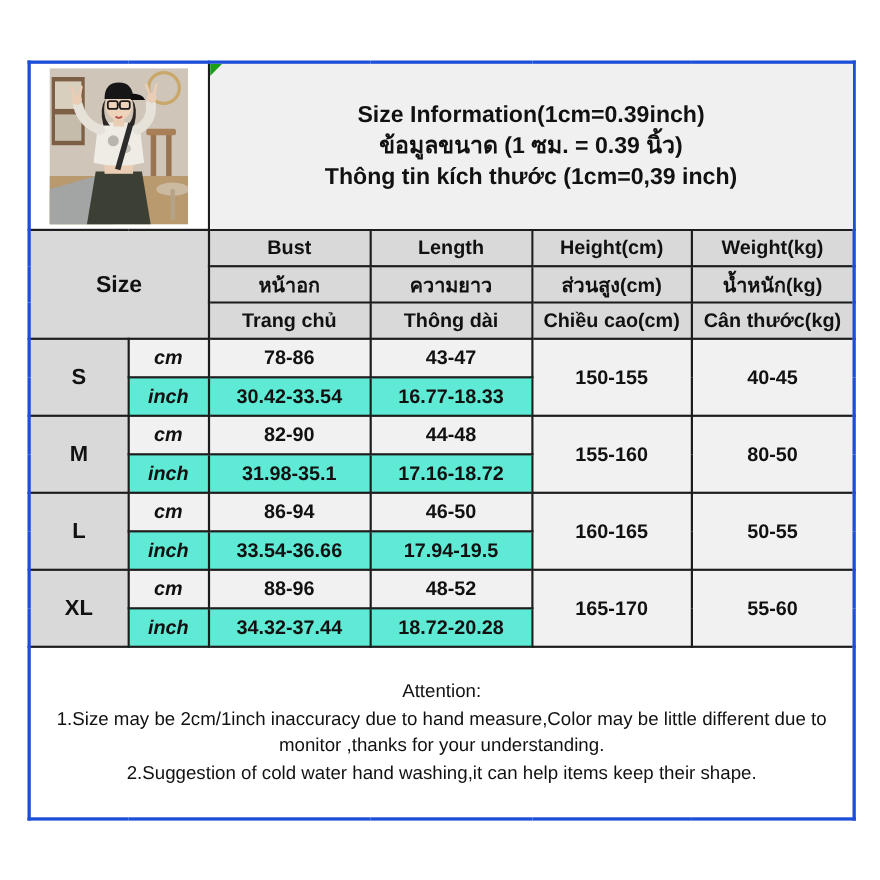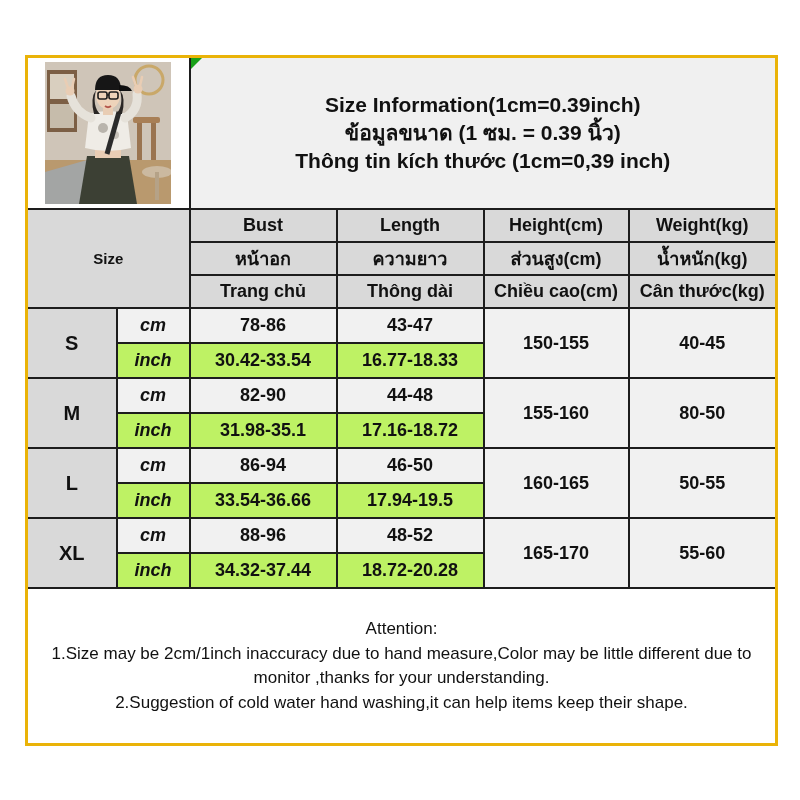--- a/index.html
+++ b/index.html
@@ -3,47 +3,47 @@
 <meta charset="utf-8">
 <style>
   html,body{margin:0;padding:0;}
   body{
     width:800px;height:800px;background:#ffffff;position:relative;
     font-family:"Liberation Sans","DejaVu Sans",sans-serif;color:#111;
   }
   .sheet{position:absolute;left:25px;top:55px;}
   table.size-chart{
     border-collapse:collapse;table-layout:fixed;width:750px;
-    border:3px solid #eab308;
+    border:3px solid #1d4ed8;
     padding-left:28px;
   }
   table.size-chart td{
     border:2px solid #1d1d1d;text-align:center;vertical-align:middle;
     padding:0;overflow:hidden;
   }
   
   td.photo-cell{background:#ffffff;height:150px;}
   td.title-cell{
     background:#f0f0f0;position:relative;font-weight:bold;font-size:21px;
   }
   td.title-cell .ln{line-height:28px;}
   .corner-flag{
     position:absolute;top:0;left:0;width:0;height:0;
     border-top:11px solid #18a018;border-right:11px solid transparent;
   }
   
   td.hdr{background:#d9d9d9;font-weight:bold;font-size:18px;height:31px;}
-  td.size-main{background:#d9d9d9;font-weight:bold;font-size:15px;}
+  td.size-main{background:#d9d9d9;font-weight:bold;font-size:21px;}
   td.size-letter{background:#d9d9d9;font-weight:bold;font-size:20px;}
   
   tr.data-row{height:35px;}
   td.val{font-weight:bold;font-size:18px;}
   td.unit{font-weight:bold;font-size:18px;font-style:italic;}
   td.u-cm{background:#f1f1f1;}
-  td.u-in{background:#bef264;}
+  td.u-in{background:#5eead4;}
   td.merged-val{background:#f1f1f1;font-weight:bold;font-size:18px;}
   
   td.attn{
     background:#ffffff;text-align:left;vertical-align:top;
     padding:3px 6px;height:154px;font-size:17px;line-height:24.5px;
     font-weight:normal;
   }
   .photo-wrap{display:flex;justify-content:center;align-items:center;height:100%;}
 </style>
 </head>

